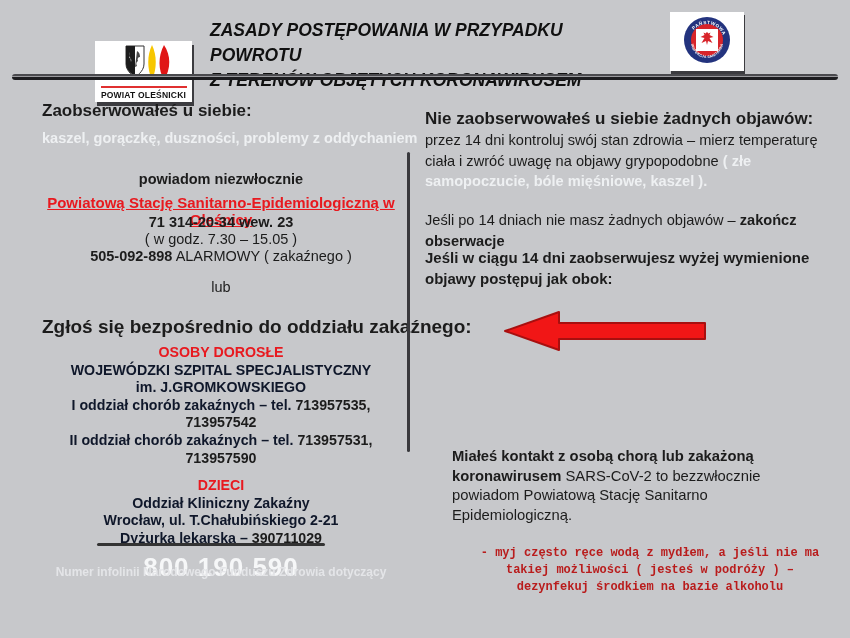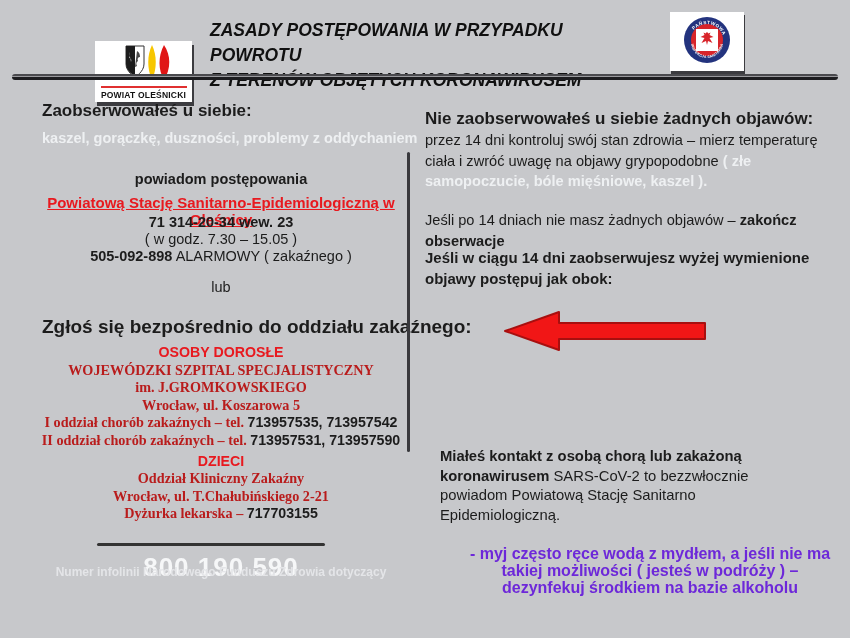--- a/index.html
+++ b/index.html
@@ -4,52 +4,52 @@
 <style>
   html,body{margin:0;padding:0;background:#9a9a9e;}
   .poster{
     position:relative;width:850px;height:638px;overflow:hidden;
     background:#c7c8cb;
     font-family:"Liberation Sans",sans-serif;color:#1c1c1c;
   }
   .abs{position:absolute;}
   .b{font-weight:bold;}
   .red{color:#e8191f;}
-  .blue{color:#b91c1c;font-family:Liberation Serif, serif;}
+  .blue{color:#0f172a;}
   .wt{color:#eef0f2;}
   .ctr{text-align:center;}
 
   
   .logo-left{left:95px;top:12px;width:97px;height:61px;background:#fff;
     box-shadow:2px 4px 0 #3c3c40;text-align:center;padding-top:2px;box-sizing:border-box;margin-top:29px;}
   .logo-left .rule{width:86px;height:2px;background:#e03030;margin:1px auto 2px;}
   .logo-left .lbl{font-size:8.5px;font-weight:bold;letter-spacing:.2px;color:#111;}
   .logo-right{left:670px;top:12px;width:74px;height:59px;background:#fff;
     box-shadow:1px 3px 0 #3c3c40;display:flex;align-items:center;justify-content:center;}
   .title{left:210px;top:18px;width:430px;text-align:left;font-weight:bold;font-style:italic;
     font-size:17.5px;line-height:25px;color:#101010;}
   .header-bar{left:12px;top:74px;width:826px;height:6px;border-radius:3px;
     background:linear-gradient(to bottom,#4a4a4e 0 2px,#9a9a9e 2px 3px,#1d1d20 3px 6px);}
 
   
   .lh{font-size:17px;font-weight:bold;}
   .lcol{left:40px;width:362px;text-align:center;}
   .station{font-size:15px;font-weight:bold;color:#e8191f;text-decoration:underline;}
   .hosp{font-weight:bold;font-size:14.2px;line-height:17.6px;}
-  .hosp .gap{margin-top:3px;}
+  .hosp .gap{margin-top:10px;}
   .left-divider{left:97px;top:543px;width:228px;height:3px;background:#333;border-radius:2px;}
   .hotline-number{font-size:26px;font-weight:bold;letter-spacing:1px;color:#f6f7f8;}
   .hotline-desc{font-size:12px;font-weight:bold;line-height:14px;color:#e4e5e8;}
   .col-divider{left:407px;top:152px;width:3px;height:300px;background:#39393d;border-radius:2px;}
 
   
   .rbody{font-size:14.6px;line-height:20.5px;}
   .rp3{font-size:15px;font-weight:bold;line-height:21px;}
-  .contact{font-size:14.8px;line-height:19.5px;}
-  .hyg{font-size:16px;font-weight:bold;line-height:17px;color:#6d28d9;}
+  .contact{font-size:14.8px;line-height:19.5px;margin-left:12px;}
+  .hyg{font-size:12px;font-weight:bold;line-height:17px;color:#b91c1c;font-family:Liberation Mono, monospace;}
 </style>
 </head>
 <body>
 
 <div class="poster">
 
   <div class="abs logo-left">
     <span>
       <svg width="60" height="38" viewBox="0 0 60 38" aria-hidden="true">
         <path d="M38,2 C33,12 33,26 38,37 C43,26 43,12 38,2 Z" fill="#f7c600"></path>
@@ -88,40 +88,39 @@
         </text>
       </svg>
     </span>
   </div>
 
   <div class="abs header-bar"></div>
 
   <div class="abs lh" style="left:42px;top:101px;">Zaobserwowałeś u siebie:</div>
   <div class="abs b wt" style="left:42px;top:130px;font-size:14.5px;">kaszel, gorączkę, duszności, problemy z oddychaniem</div>
 
-  <div class="abs lcol b" style="top:171px;font-size:14.5px;">powiadom postępowania</div>
+  <div class="abs lcol b" style="top:171px;font-size:14.5px;">powiadom niezwłocznie</div>
   <div class="abs lcol station" style="top:194px;">Powiatową Stację Sanitarno-Epidemiologiczną w Oleśnicy</div>
   <div class="abs lcol b" style="top:214px;font-size:14.5px;">71 314-20-34 wew. 23</div>
   <div class="abs lcol" style="top:231px;font-size:14.5px;">( w godz. 7.30 – 15.05 )</div>
   <div class="abs lcol" style="top:248px;font-size:14.5px;"><span class="b">505-092-898</span><span> ALARMOWY ( zakaźnego )</span></div>
   <div class="abs lcol" style="top:279px;font-size:14.5px;">lub</div>
 
   <div class="abs lh" style="left:42px;top:316px;font-size:19px;">Zgłoś się bezpośrednio do oddziału zakaźnego:</div>
 
   <div class="abs lcol hosp" style="top:344px;">
     <div class="red">OSOBY DOROSŁE</div>
     <div class="blue">WOJEWÓDZKI SZPITAL SPECJALISTYCZNY</div>
     <div class="blue">im. J.GROMKOWSKIEGO</div>
-    <div class="blue">Wrocław, ul. Koszarowa 5</div>
     <div><span class="blue">I oddział chorób zakaźnych – tel. </span><span>713957535, 713957542</span></div>
     <div><span class="blue">II oddział chorób zakaźnych – tel. </span><span>713957531, 713957590</span></div>
     <div class="red gap">DZIECI</div>
     <div class="blue">Oddział Kliniczny Zakaźny</div>
     <div class="blue">Wrocław, ul. T.Chałubińskiego 2-21</div>
-    <div><span class="blue">Dyżurka lekarska – </span><span>717703155</span></div>
+    <div><span class="blue">Dyżurka lekarska – </span><span>390711029</span></div>
   </div>
 
   <div class="abs left-divider"></div>
 
   <div class="abs lcol hotline-number" style="top:552px;">800 190 590</div>
   <div class="abs lcol hotline-desc" style="top:565px;">
     <div>Numer infolinii Narodowego Funduszu Zdrowia dotyczący</div>
   </div>
 
   <div class="abs col-divider"></div>

